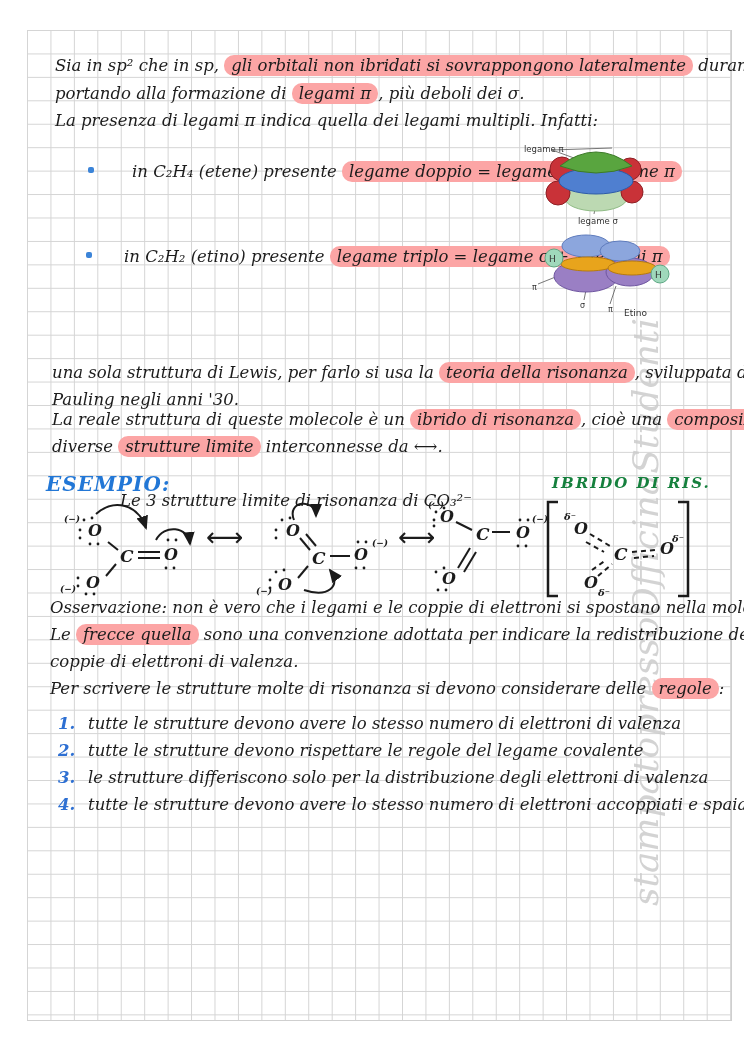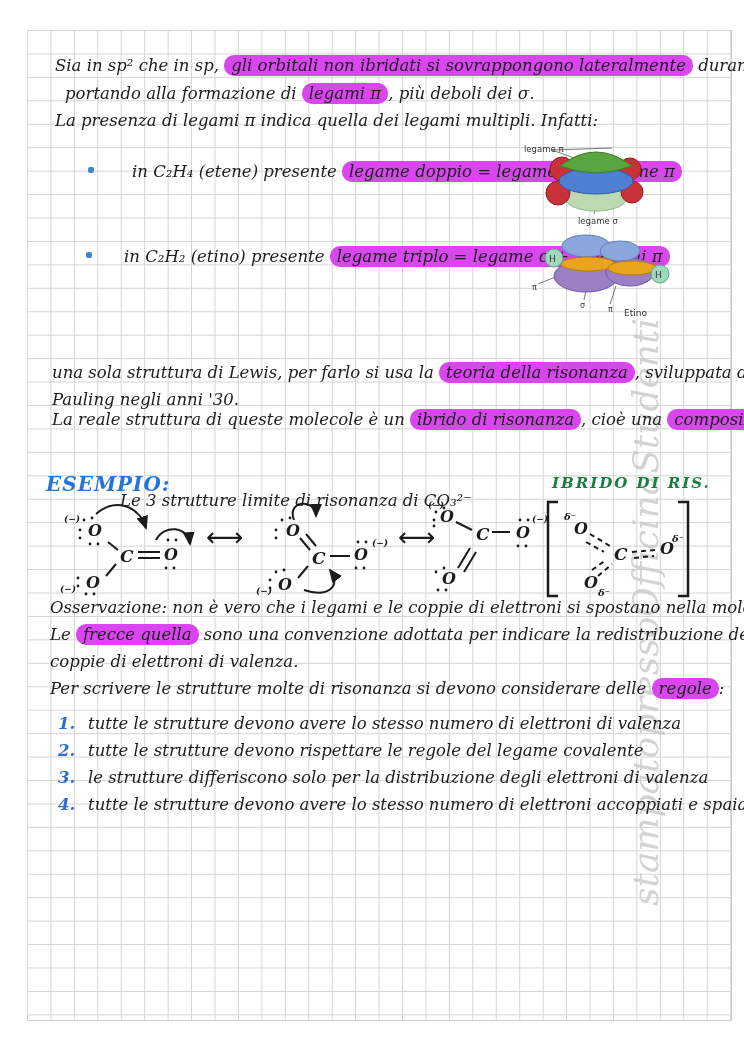--- a/index.html
+++ b/index.html
@@ -5,21 +5,21 @@
   html,body{margin:0;padding:0;background:#ffffff;}
   .page{position:relative;width:744px;height:1052px;background:#ffffff;overflow:hidden;
         font-family:"DejaVu Serif",serif;}
   .paper{position:absolute;left:27px;top:30px;width:704px;height:990px;
          background-image:linear-gradient(to right,#d4d4d4 1px,transparent 1px),
                           linear-gradient(to bottom,#d4d4d4 1px,transparent 1px);
          background-size:23.45px 23.45px;
          border-right:1px solid #cfcfcf;border-bottom:1px solid #cfcfcf;}
   .hand{position:absolute;font-family:"DejaVu Serif",serif;font-style:italic;
         font-size:16.5px;line-height:27.5px;color:#1c1c1c;white-space:nowrap;z-index:3;}
-  .hl{background:#d946ef;border-radius:10px;padding:1px 7px;}
+  .hl{background:#fca5a5;border-radius:10px;padding:1px 7px;}
   .blue{color:#2277d6;font-weight:bold;}
   .caps{letter-spacing:2px;font-style:italic;font-weight:bold;font-size:15px;color:#15803d;}
   .bullet-dot{position:absolute;width:6px;height:6px;border-radius:2px;background:#3b84d8;z-index:3;}
   .arrowbig{position:absolute;font-size:26px;color:#1c1c1c;z-index:3;font-family:"DejaVu Sans",sans-serif;}
   .watermark{position:absolute;left:645px;top:612px;transform:translate(-50%,-50%) rotate(-90deg);
              transform-origin:center;font-size:36px;font-style:italic;color:#cccccc;opacity:.85;
              white-space:nowrap;z-index:1;font-family:"DejaVu Serif",serif;}
   svg{position:absolute;z-index:3;overflow:visible;}
   .svgt{font-family:"DejaVu Serif",serif;font-style:italic;font-weight:bold;fill:#1b1b1b;}
   .figlabel{font-family:"DejaVu Sans",sans-serif;font-style:normal;font-weight:normal;fill:#333;}
@@ -27,21 +27,21 @@
 </style>
 </head>
 <body>
 
 <div class="page">
   <div class="paper"></div>
 
   <div class="watermark">stampatopressoOfficinaStudenti</div>
 
   <div class="hand" style="left:55px;top:52px;"><span>Sia in sp² che in sp, </span><span class="hl">gli orbitali non ibridati si sovrappongono lateralmente</span><span> durante il legame,</span></div>
-  <div class="hand" style="left:65px;top:80px;"><span>portando alla formazione di </span><span class="hl">legami π</span><span>, più deboli dei σ.</span></div>
+  <div class="hand" style="left:55px;top:80px;"><span>portando alla formazione di </span><span class="hl">legami π</span><span>, più deboli dei σ.</span></div>
   <div class="hand" style="left:55px;top:107px;font-style:italic;">La presenza di legami π indica quella dei legami multipli. Infatti:</div>
 
   <div class="bullet-dot" style="left:88px;top:167px;"></div>
   <div class="hand" style="left:132px;top:158px;"><span>in C₂H₄ (etene) presente </span><span class="hl">legame doppio = legame σ + legame π</span></div>
 
   <svg style="left:522px;top:136px;" width="136" height="96" viewBox="0 0 136 96">
     <line x1="30" y1="14" x2="52" y2="22" stroke="#555" stroke-width="0.8"></line>
     <line x1="30" y1="14" x2="90" y2="12" stroke="#555" stroke-width="0.8"></line>
     <line x1="72" y1="78" x2="76" y2="58" stroke="#555" stroke-width="0.8"></line>
     <ellipse cx="74" cy="62" rx="31" ry="13" fill="#bcd9b2" stroke="#8fbb85" stroke-width="1"></ellipse>
@@ -75,20 +75,21 @@
     <text x="4" y="66" font-size="8" class="figlabel">π</text>
     <text x="52" y="84" font-size="8" class="figlabel">σ</text>
     <text x="80" y="88" font-size="8" class="figlabel">π</text>
     <text x="96" y="92" font-size="9" font-weight="bold" class="figlabel">Etino</text>
   </svg>
 
   <div class="hand" style="left:52px;top:359px;"><span>una sola struttura di Lewis, per farlo si usa la </span><span class="hl">teoria della risonanza</span><span>, sviluppata da</span></div>
   <div class="hand" style="left:52px;top:386px;">Pauling negli anni '30.</div>
 
   <div class="hand" style="left:52px;top:406px;"><span>La reale struttura di queste molecole è un </span><span class="hl">ibrido di risonanza</span><span>, cioè una </span><span class="hl">composizione di</span></div>
+  <div class="hand" style="left:52px;top:433px;"><span>diverse </span><span class="hl">strutture limite</span><span> interconnesse da ⟷.</span></div>
 
   <div class="hand blue" style="left:46px;top:471px;font-size:20px;letter-spacing:1px;">ESEMPIO:</div>
   <div class="hand" style="left:120px;top:469px;margin-top:18px;">Le 3 strutture limite di risonanza di CO₃²⁻</div>
   <div class="hand caps" style="left:552px;top:470px;">IBRIDO DI RIS.</div>
 
   <svg style="left:52px;top:498px;" width="155" height="98" viewBox="0 0 155 98">
     <defs>
         <marker id="ah1" markerWidth="8" markerHeight="8" refX="6" refY="3" orient="auto">
           <path d="M0,0 L7,3 L0,6 Z" fill="#1b1b1b"></path>
         </marker>

